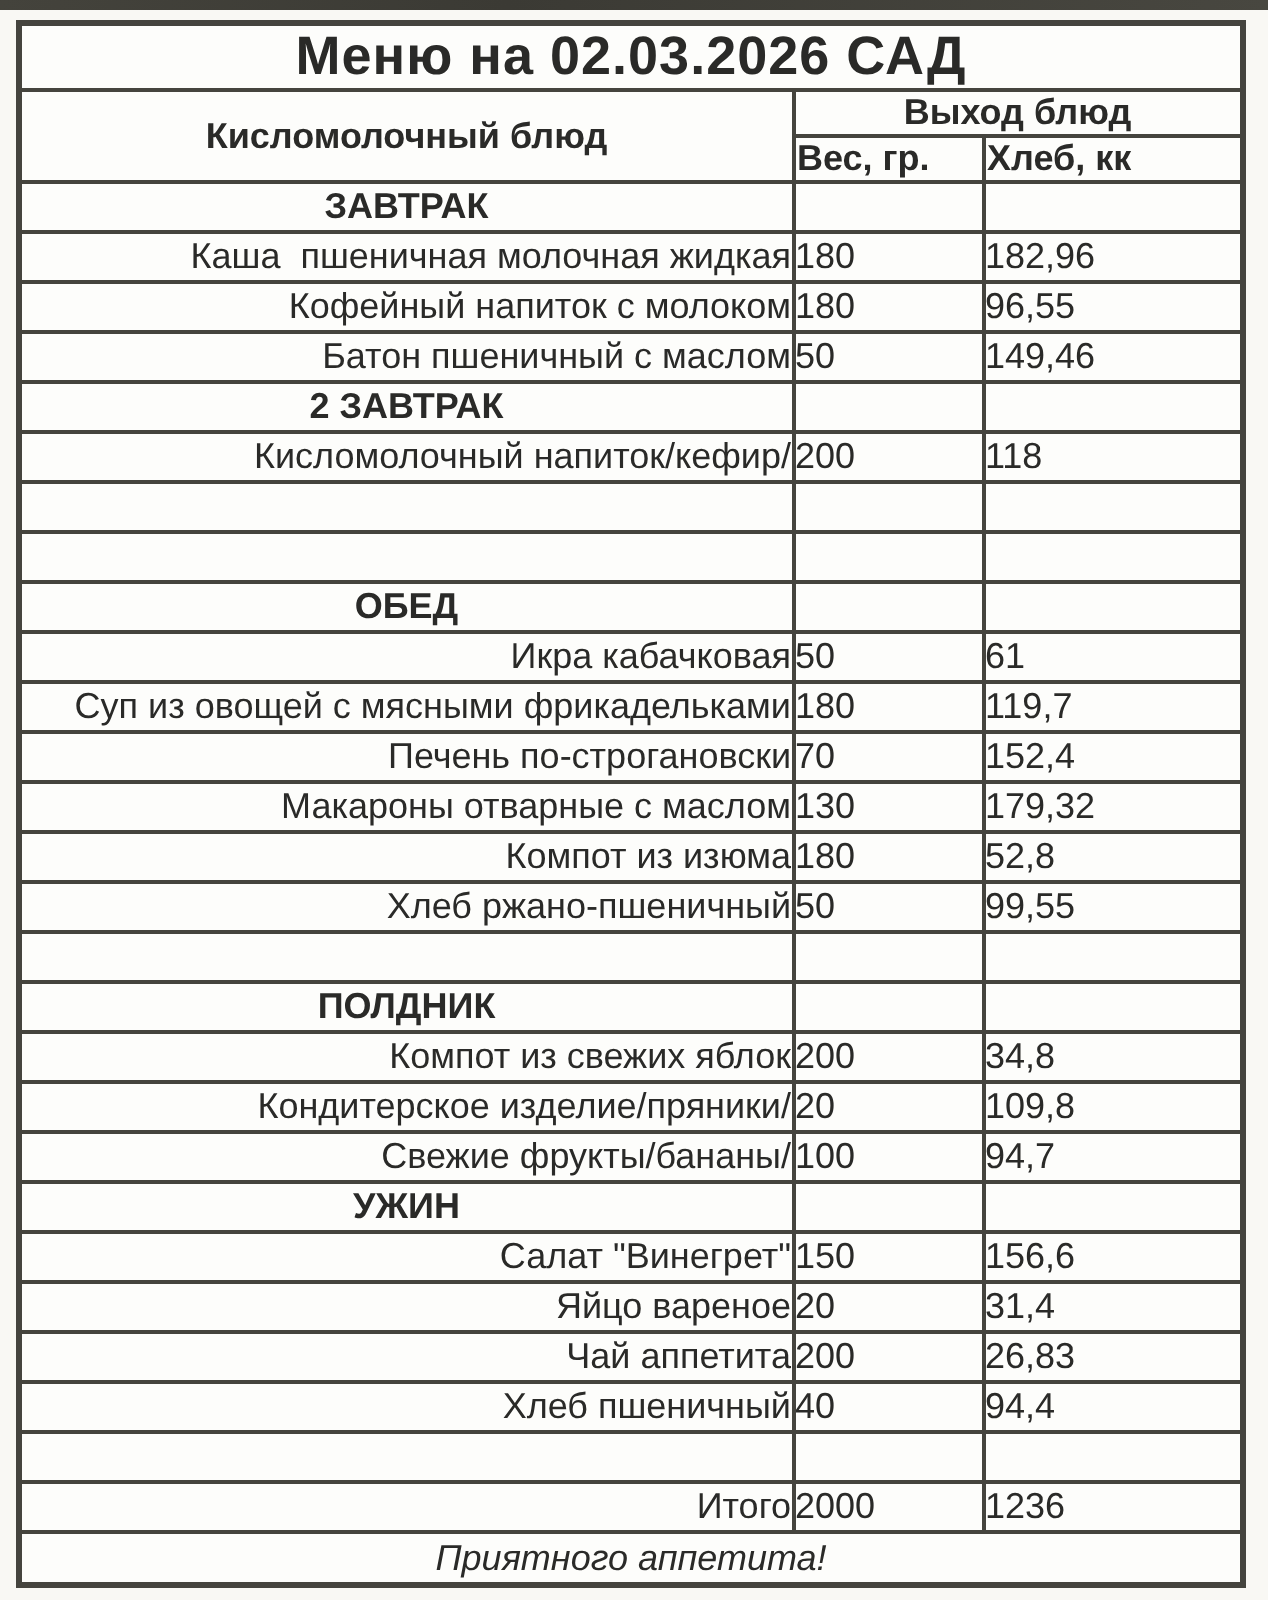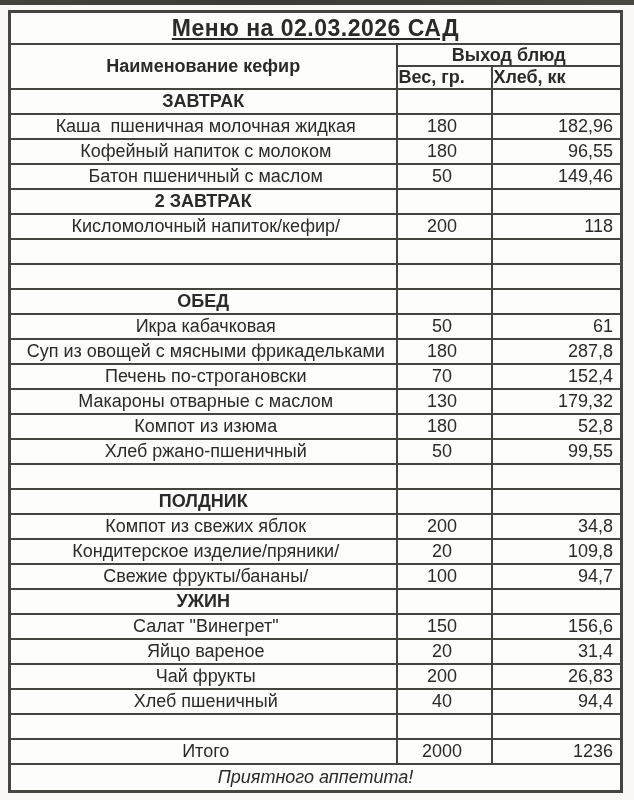--- a/index.html
+++ b/index.html
@@ -30,34 +30,33 @@
   table.menu td, table.menu th{
     border:2px solid var(--border);
     font-size:18px;
     line-height:1.15;
     overflow:hidden;
     font-weight:normal;
   }
   table.menu{border:3px solid var(--border);}
   tr.title-row th{
     height:32px;
-    font-size:23px;
+    font-size:27px;
     font-weight:bold;
     text-align:center;
     letter-spacing:0.5px;
-    text-decoration:underline;
   }
   tr.head-row th{font-weight:bold;text-align:center;}
   tr.head-row-1 th{height:22px;}
   tr.head-row-2 th{height:23px;text-align:left;padding-left:1px;}
   tbody tr{height:25px;}
-  td.c-name{padding-left:5px;text-align:center;white-space:pre-wrap;}
+  td.c-name{padding-left:5px;text-align:right;white-space:pre-wrap;}
   td.c-name.section{text-align:center;font-weight:bold;padding-left:0;}
-  td.c-w{text-align:center;padding-right:4px;}
-  td.c-k{text-align:right;padding-right:7px;}
+  td.c-w{text-align:left;padding-right:4px;}
+  td.c-k{padding-right:7px;}
   tfoot tr{height:27px;}
   tfoot td{
     text-align:center;
     font-style:italic;
     font-size:18px;
   }
 </style>
 </head>
 <body>
 
@@ -67,21 +66,21 @@
   <colgroup>
     <col style="width:387px">
     <col style="width:95px">
     <col style="width:130px">
   </colgroup>
   <thead>
     <tr class="title-row">
       <th colspan="3">Меню на 02.03.2026 САД</th>
     </tr>
     <tr class="head-row head-row-1">
-      <th rowspan="2">Наименование кефир</th>
+      <th rowspan="2">Кисломолочный блюд</th>
       <th colspan="2">Выход блюд</th>
     </tr>
     <tr class="head-row head-row-2">
       <th>Вес, гр.</th>
       <th>Хлеб, кк</th>
     </tr>
   </thead>
   <tbody>
       <tr>
         <td class="c-name section">ЗАВТРАК</td>
@@ -129,21 +128,21 @@
         <td class="c-k"></td>
       </tr>
       <tr>
         <td class="c-name">Икра кабачковая</td>
         <td class="c-w">50</td>
         <td class="c-k">61</td>
       </tr>
       <tr>
         <td class="c-name">Суп из овощей с мясными фрикадельками</td>
         <td class="c-w">180</td>
-        <td class="c-k">287,8</td>
+        <td class="c-k">119,7</td>
       </tr>
       <tr>
         <td class="c-name">Печень по-строгановски</td>
         <td class="c-w">70</td>
         <td class="c-k">152,4</td>
       </tr>
       <tr>
         <td class="c-name">Макароны отварные с маслом</td>
         <td class="c-w">130</td>
         <td class="c-k">179,32</td>
@@ -192,21 +191,21 @@
         <td class="c-name">Салат "Винегрет"</td>
         <td class="c-w">150</td>
         <td class="c-k">156,6</td>
       </tr>
       <tr>
         <td class="c-name">Яйцо вареное</td>
         <td class="c-w">20</td>
         <td class="c-k">31,4</td>
       </tr>
       <tr>
-        <td class="c-name">Чай фрукты</td>
+        <td class="c-name">Чай аппетита</td>
         <td class="c-w">200</td>
         <td class="c-k">26,83</td>
       </tr>
       <tr>
         <td class="c-name">Хлеб пшеничный</td>
         <td class="c-w">40</td>
         <td class="c-k">94,4</td>
       </tr>
       <tr>
         <td class="c-name"></td>

